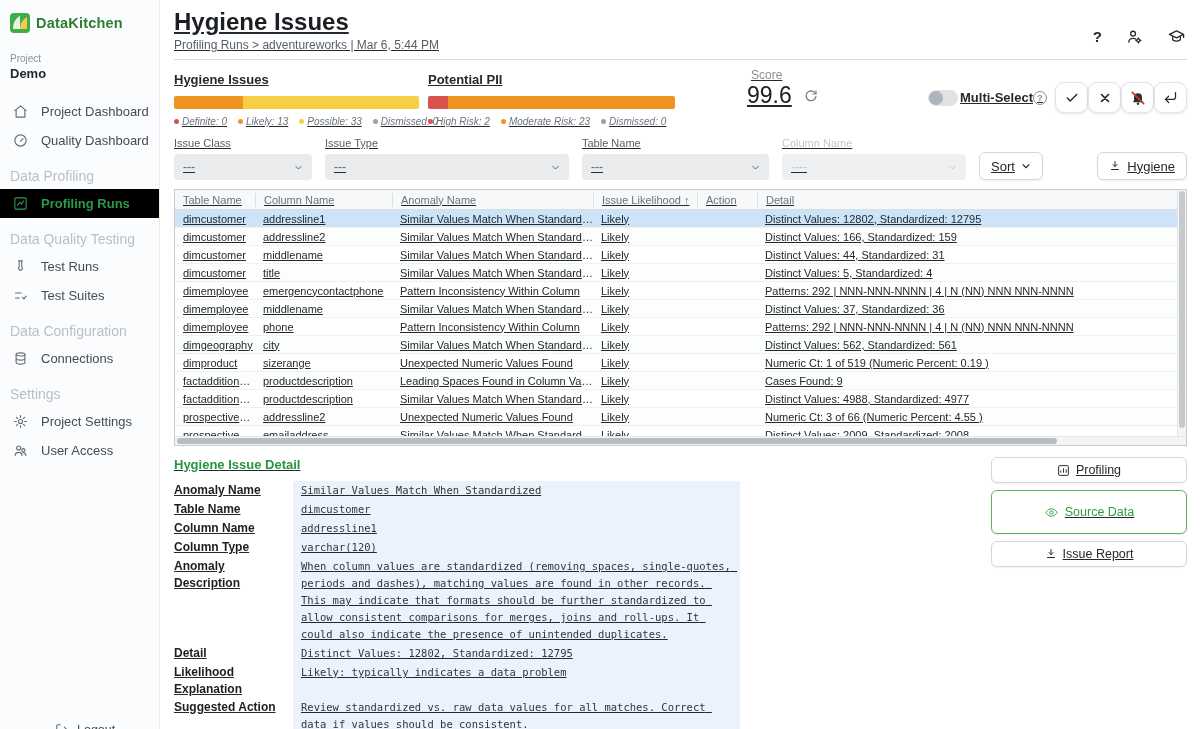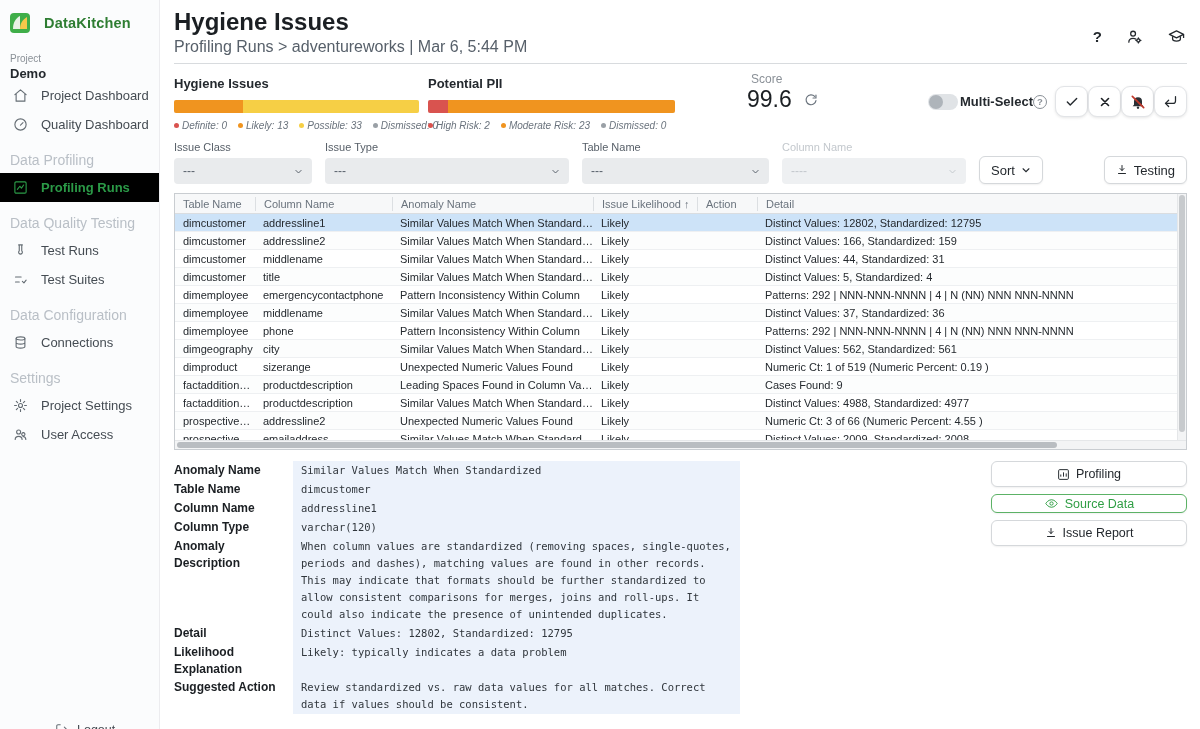--- a/index.html
+++ b/index.html
@@ -2,37 +2,37 @@
 <html><head>
 <meta charset="utf-8">
 <style>
   * { margin:0; padding:0; box-sizing:border-box; }
   html,body { width:1200px; height:729px; overflow:hidden; }
   body { font-family:"Liberation Sans", sans-serif; background:#fff; color:#24292e; display:flex; }
   svg { display:block; }
 
   
   .sidebar { width:160px; flex:0 0 160px; background:#fbfcfd; border-right:1px solid #ececef; position:relative; }
-  .logo-row { display:flex; align-items:center; gap:14px; padding:13px 0 0 10px; }
+  .logo-row { display:flex; align-items:center; gap:6px; padding:13px 0 0 10px; }
   .brand-text { font-size:14.5px; font-weight:700; color:#2e7d32; letter-spacing:.2px; }
   .project-label { margin:20px 0 2px 10px; font-size:10px; color:#8a9097; }
   .project-name { margin-left:10px; font-size:13px; font-weight:600; color:#24292e; }
-  .nav { }
+  .nav { margin-top:16px; }
   .nav-item { display:flex; align-items:center; gap:13px; height:29px; padding-left:13px; font-size:13px; color:#454c53; cursor:pointer; }
   .nav-item svg { width:15px; height:15px; stroke:#656d74; stroke-width:1.8; fill:none; stroke-linecap:round; stroke-linejoin:round; flex:0 0 auto; }
   .nav-item.active { background:#000000; color:#2b9a47; font-weight:600; }
   .nav-item.active svg { stroke:#2b9a47; }
   .nav-section { font-size:14px; color:#b9bfc6; padding:10px 0 5px 10px; margin-top:3px; }
   .logout { position:absolute; bottom:-8px; left:55px; display:flex; align-items:center; gap:8px; font-size:12.5px; color:#454c53; cursor:pointer; }
   .logout svg { width:14px; height:14px; stroke:#656d74; stroke-width:1.8; fill:none; stroke-linecap:round; stroke-linejoin:round; }
 
   
-  .main { flex:1; padding:8px 13px 0 14px; position:relative; overflow:hidden; }
+  .main { flex:1; padding:8px 13px 0 14px; position:relative; overflow:hidden;text-decoration:underline; }
   .page-title { font-size:24px; font-weight:600; color:#1b1f23; line-height:27px; }
-  .breadcrumb { font-size:16px; color:#57606a; margin-top:3px; }
+  .breadcrumb { font-size:12px; color:#57606a; margin-top:3px; }
   .top-icons { position:absolute; top:28px; right:14px; display:flex; align-items:center; gap:24px; }
   .top-icons .ticon { cursor:pointer; color:#24292e; }
   .qmark-txt { font-size:15px; font-weight:700; }
   .hdr-divider { border:none; border-top:1px solid #d8dbde; margin-top:7px; }
 
   
   .summary-row { display:flex; align-items:flex-start; margin-top:6px; }
   .bar-block { width:245px; }
   .bar-block.pii { width:247px; margin-left:9px; }
   .bar-title { font-size:13px; font-weight:700; color:#24292e; margin:6px 0 9px; }
@@ -86,21 +86,21 @@
 
   
   .detail-row { display:flex; margin-top:11px; }
   .detail-left { width:808px; flex:0 0 808px; }
   .detail-title { font-size:13px; font-weight:700; color:#27943f; margin-bottom:9px; }
   .frow { display:flex; }
   .flabel { width:119px; flex:0 0 119px; font-size:12px; font-weight:700; color:#1b1f23; line-height:17px; padding-top:1px; }
   .fvalue { width:447px; flex:0 0 447px; font-family:"DejaVu Sans Mono", monospace; font-size:10.5px; line-height:17px; background:#ecf2fb; color:#30363c; padding:1px 6px 1px 8px; white-space:pre-wrap; }
   .detail-right { margin-left:auto; width:196px; flex:0 0 196px; display:flex; flex-direction:column; gap:7px; }
   .side-btn { height:26px; background:#fff; border:1px solid #d5d8db; border-radius:6px; box-shadow:0 1px 2px rgba(0,0,0,.06); display:flex; align-items:center; justify-content:center; gap:6px; font-size:12.5px; color:#24292e; cursor:pointer; }
-  .side-btn.green { border-color:#5cb266; color:#2f9e44; height:19px; }
+  .side-btn.green { border-color:#5cb266; color:#2f9e44; height:44px; }
 </style>
 </head>
 <body>
 
 <div class="sidebar">
   <div class="logo-row">
     <svg width="20" height="20" viewBox="0 0 20 20">
       <rect x="0" y="0" width="20" height="20" rx="4" fill="#3fae49"></rect>
       <path d="M10 16c0-5 2-9 7-12v12z" fill="#f6c94a"></path>
       <path d="M3 16C3 9 6 5 10 3v13z" fill="#e8f3e6"></path>
@@ -341,21 +341,21 @@
     <div class="btn">
       <span>Sort</span>
       <svg width="10" height="10" viewBox="0 0 24 24" fill="none" stroke="#24292e" stroke-width="2.6" stroke-linecap="round">
           <path d="M5 9l7 7 7-7"></path>
         </svg>
     </div>
     <div class="btn export-btn">
       <svg width="12" height="12" viewBox="0 0 24 24" fill="none" stroke="#24292e" stroke-width="2" stroke-linecap="round" stroke-linejoin="round">
           <path d="M12 3v10M8 9l4 4 4-4M5 19h14"></path>
         </svg>
-      <span>Testing</span>
+      <span>Hygiene</span>
     </div>
   </div>
 
   <div class="dtable">
     <div class="thead">
       <div class="th c-table">Table Name</div>
       <div class="th c-col">Column Name</div>
       <div class="th c-anom">Anomaly Name</div>
       <div class="th c-like"><span>Issue Likelihood</span>&nbsp;<span>↑</span></div>
       <div class="th c-act">Action</div>
@@ -483,20 +483,21 @@
     <div class="vscroll">
         <div class="thumb"></div>
       </div>
     <div class="hscroll">
         <div class="thumb"></div>
       </div>
   </div>
 
   <div class="detail-row">
     <div class="detail-left">
+      <div class="detail-title">Hygiene Issue Detail</div>
       <div>
 
           <div class="frow">
             <div class="flabel">Anomaly Name</div>
             <div class="fvalue">Similar Values Match When Standardized</div>
           </div>
 
           <div class="frow">
             <div class="flabel">Table Name</div>
             <div class="fvalue">dimcustomer</div>

